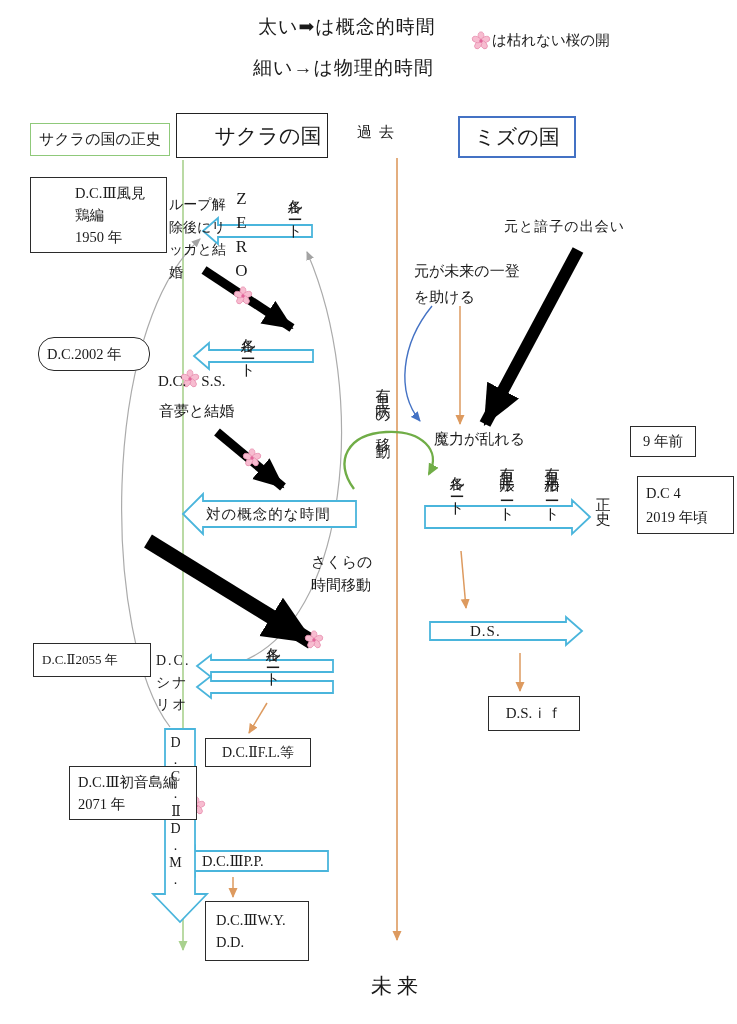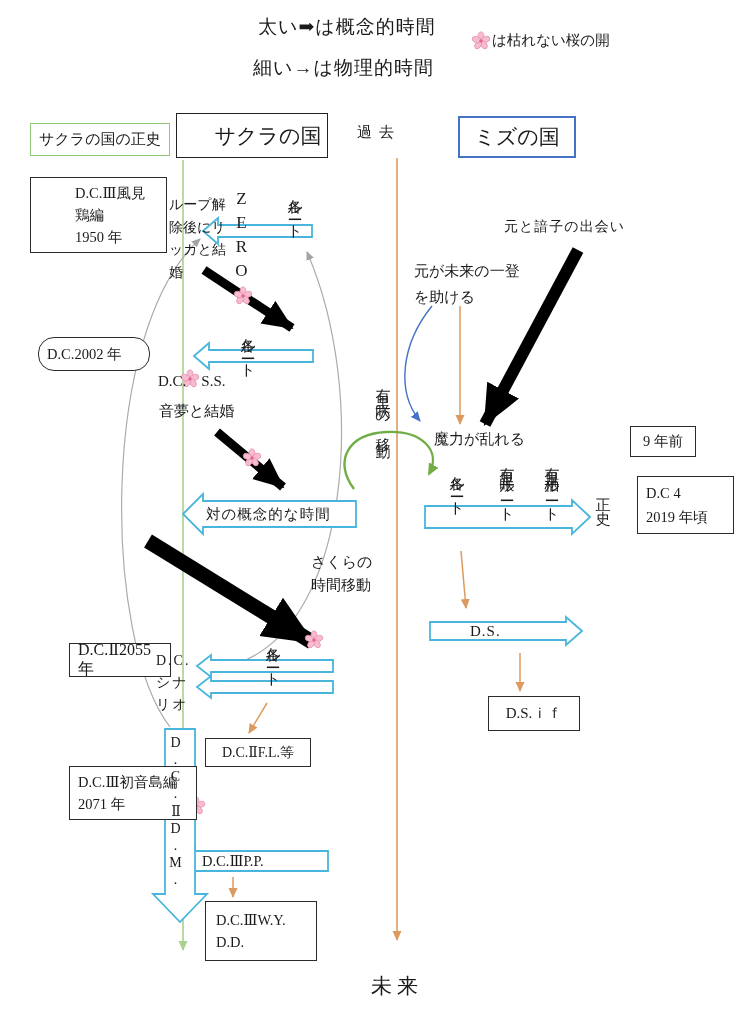--- a/index.html
+++ b/index.html
@@ -109,21 +109,21 @@
   </div>
   <div class="t" style="left:371px; top:972px; font-size:21px; letter-spacing:5px;">未来</div>
 
   <div class="bx" style="left:30px; top:177px; width:137px; font-size:14.5px; line-height:22px;padding-left:44px;">
     <span class="ln">D.C.Ⅲ風見鶏編</span>
     <span class="ln">1950 年</span>
   </div>
   <div class="bx" style="left:38px; top:337px; width:112px; height:34px; font-size:14.5px;border-radius:16px;">
     <span class="ln">D.C.2002 年</span>
   </div>
-  <div class="bx" style="left:33px; top:643px; width:102px; height:34px; font-size:16px;margin-left:36px;">
+  <div class="bx" style="left:33px; top:643px; width:118px; height:34px; font-size:13px;">
     <span class="ln">D.C.Ⅱ2055 年</span>
   </div>
   <div class="bx" style="left:25px; top:766px; width:128px; font-size:14.5px; line-height:22px;margin-left:44px;">
     <span class="ln">D.C.Ⅲ初音島編</span>
     <span class="ln">2071 年</span>
   </div>
 
   <div class="bx" style="left:630px; top:426px; width:66px; height:31px; font-size:14.5px; align-items:center;">
     <span class="ln">9 年前</span>
   </div>
@@ -140,21 +140,21 @@
   <div class="t" style="left:159px; top:401px; font-size:15px;">音夢と結婚</div>
   <div class="t" style="left:206px; top:505px; font-size:14.5px; letter-spacing:1px;">対の概念的な時間</div>
   <div class="t wrap" style="left:311px; top:551px; width:64px; font-size:15px; line-height:23px;">さくらの時間移動</div>
   <div class="vtext" style="left:265px; top:636px; font-size:15px; letter-spacing:3px;">各ルート</div>
   <div class="t wrap" style="left:156px; top:650px; width:42px; font-size:14px; line-height:22px; letter-spacing:2px;">D.C.シナリオ</div>
   <div class="vtext" style="left:168px; top:735px; font-size:14px; letter-spacing:2px;">D.C.ⅡD.M.</div>
   <div class="bx" style="left:205px; top:738px; width:106px; height:29px; font-size:14px; align-items:center;">
     <span class="ln">D.C.ⅡF.L.等</span>
   </div>
   <div class="t" style="left:202px; top:852px; font-size:14.5px;">D.C.ⅢP.P.</div>
-  <div class="bx" style="left:205px; top:901px; width:112px; font-size:14.5px; line-height:22px; padding:7px 10px;">
+  <div class="bx" style="left:205px; top:901px; width:104px; font-size:14.5px; line-height:22px; padding:7px 10px;">
     <span class="ln">D.C.ⅢW.Y.</span>
     <span class="ln">D.D.</span>
   </div>
 
   <div class="vtext" style="left:375px; top:376px; font-size:15px; letter-spacing:8px;">有里咲の移動</div>
 
   <div class="t" style="left:504px; top:210px; font-size:14px; letter-spacing:1px;margin-top:8px;">元と諳子の出会い</div>
   <div class="t wrap" style="left:414px; top:258px; width:112px; font-size:15px; line-height:26px;">元が未来の一登を助ける</div>
   <div class="t" style="left:434px; top:429px; font-size:15px;">魔力が乱れる</div>
   <div class="vtext" style="left:449px; top:465px; font-size:15px; letter-spacing:3px;">各ルート</div>

